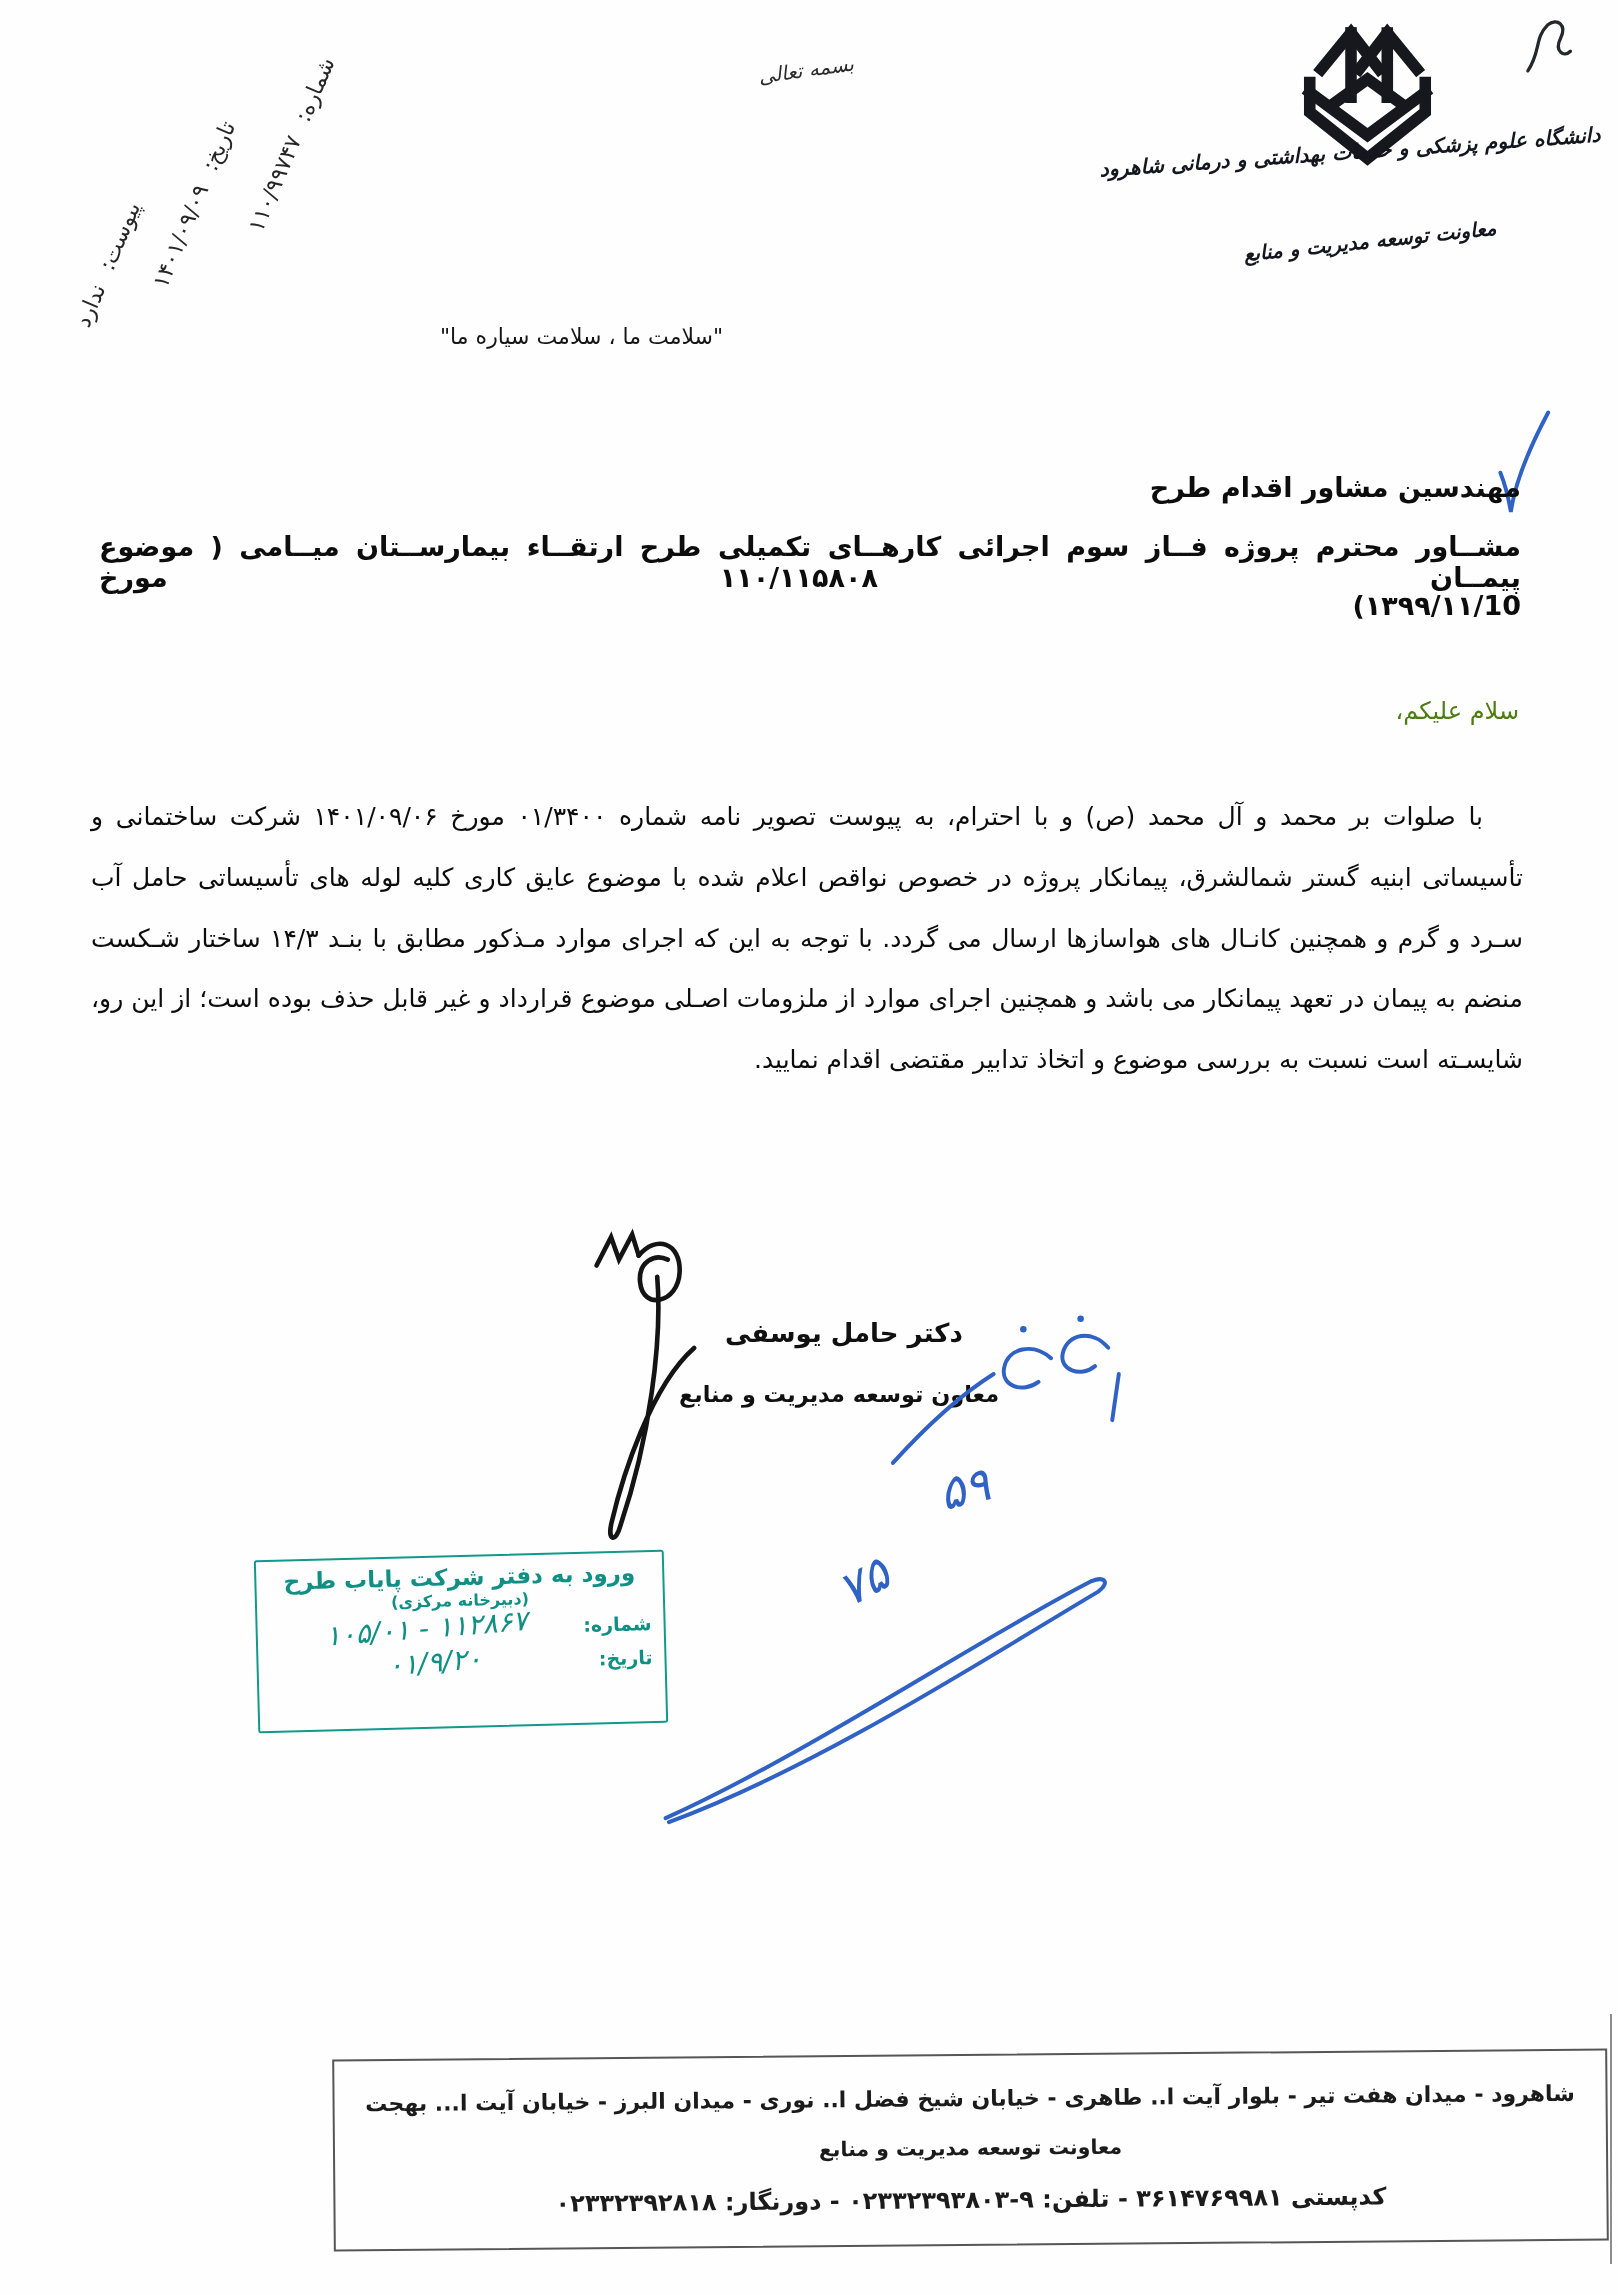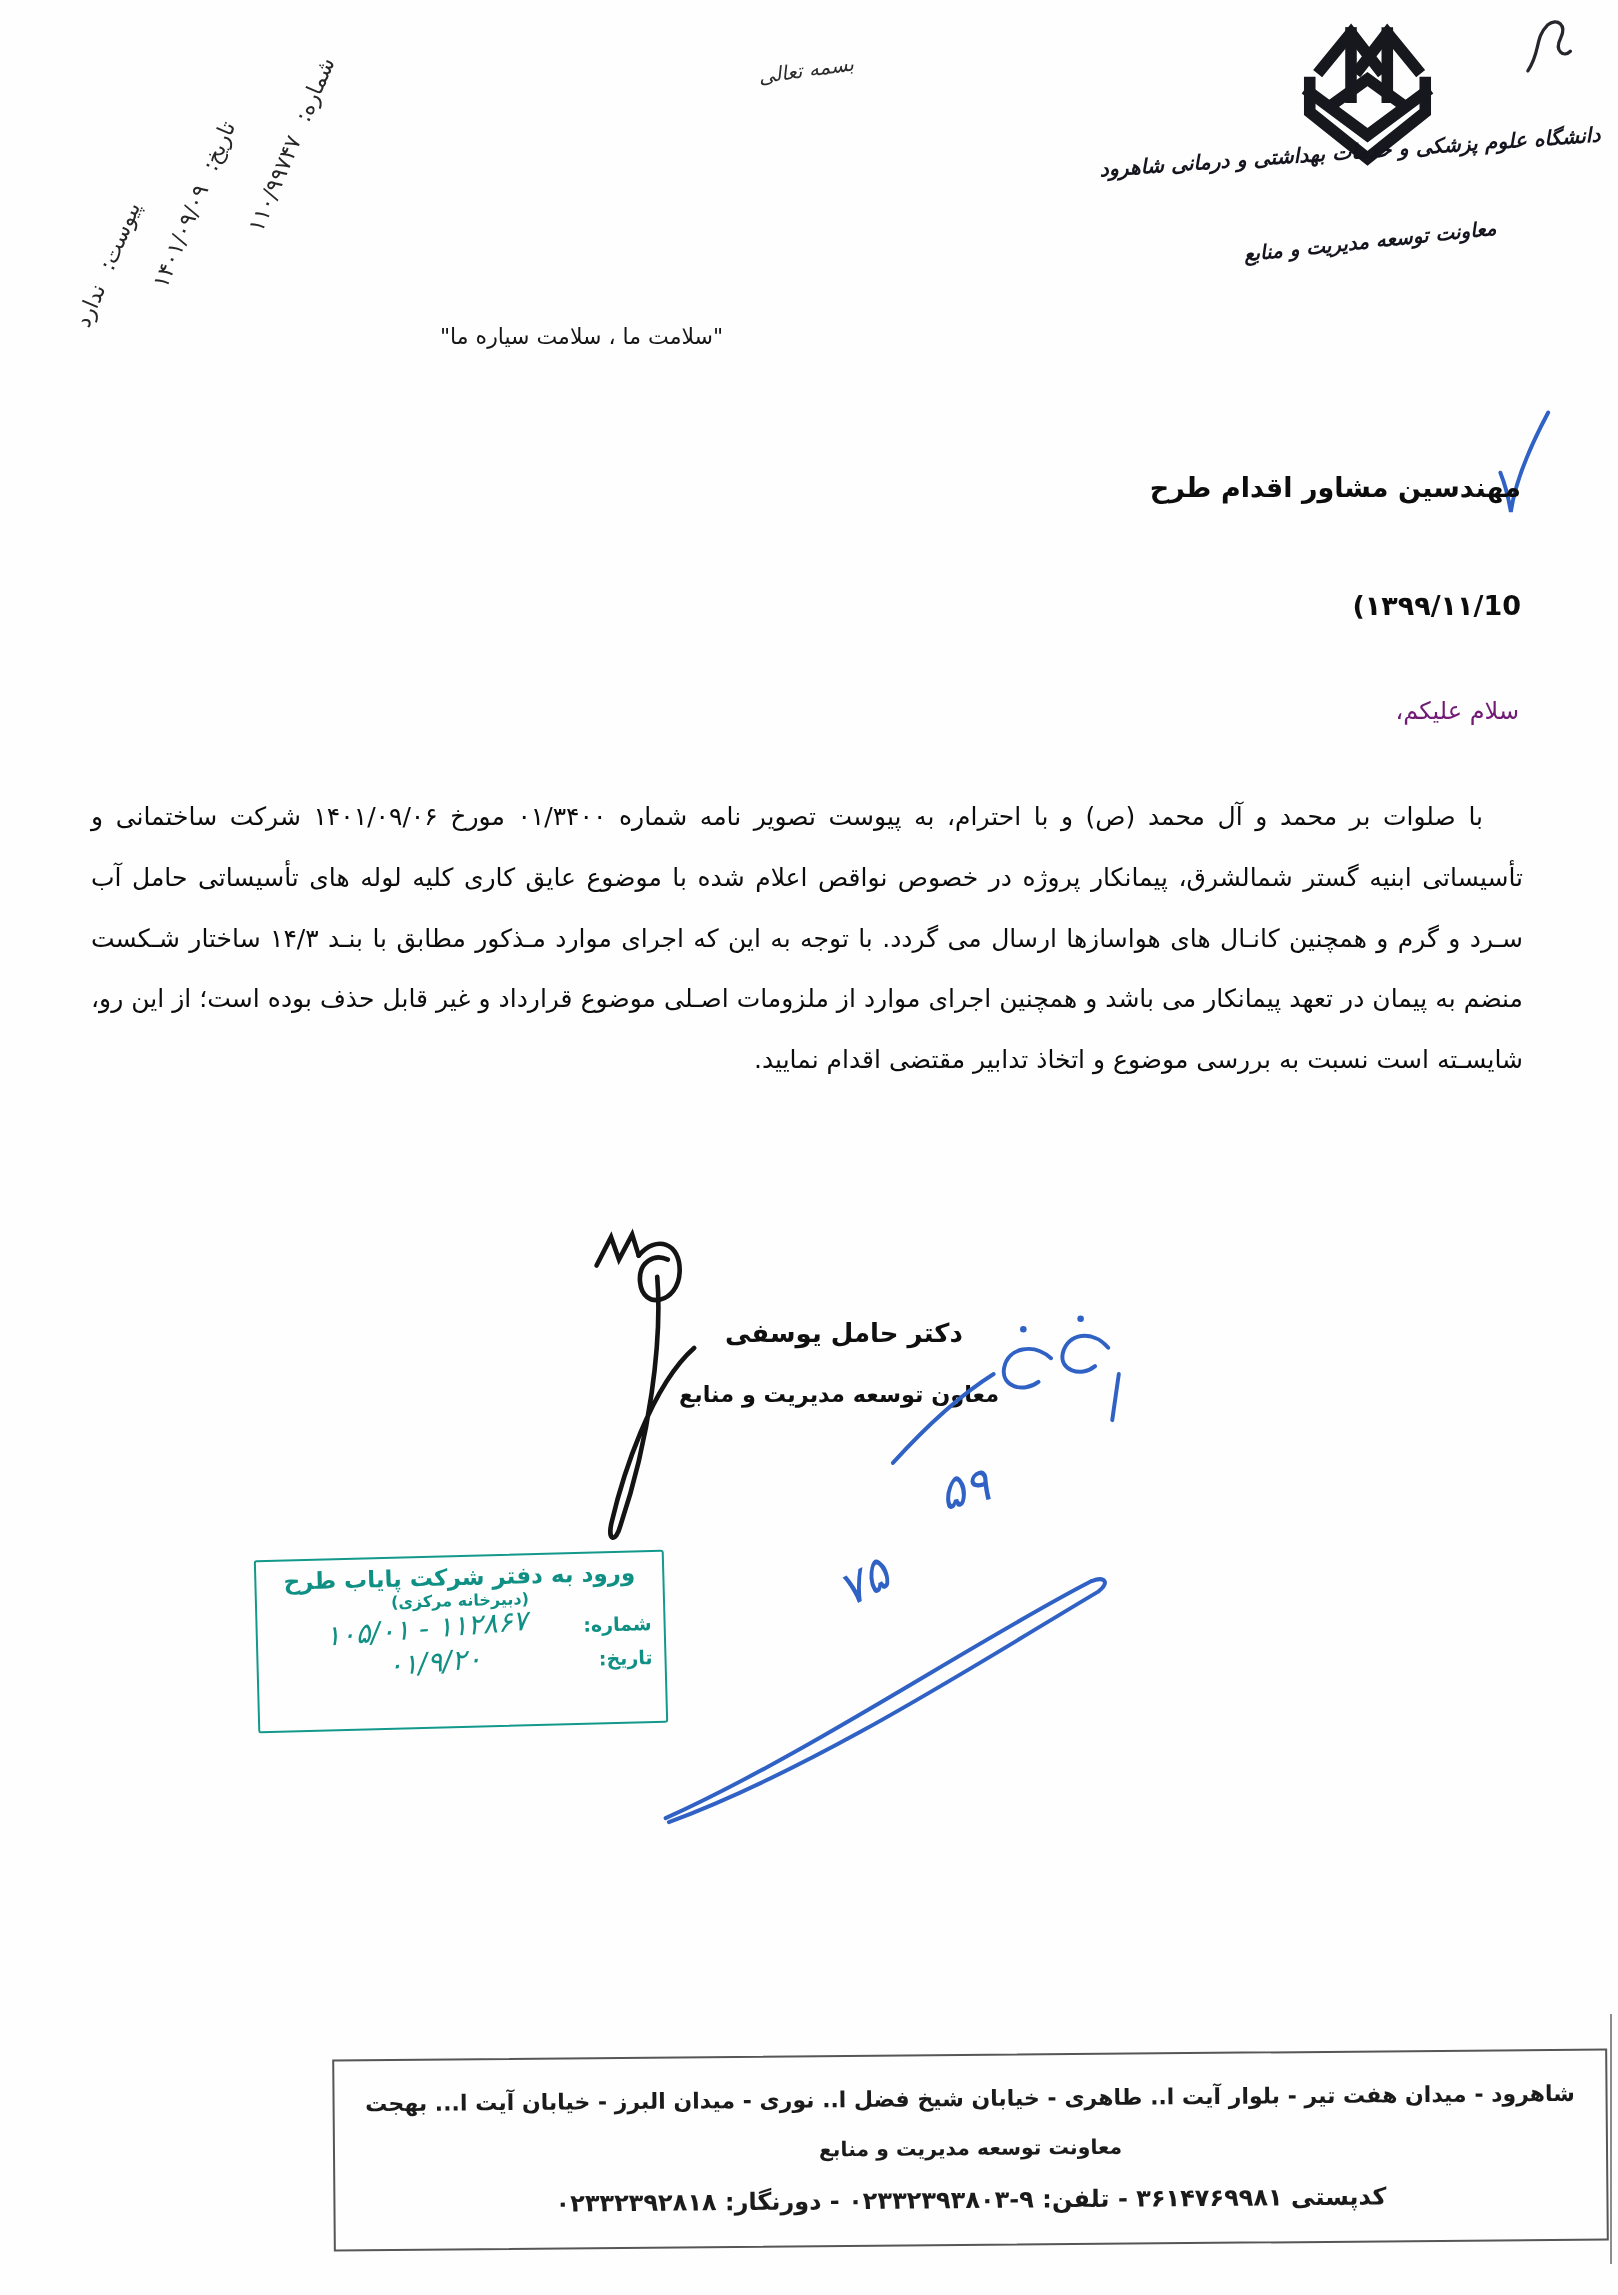--- a/index.html
+++ b/index.html
@@ -75,21 +75,21 @@
   .subject-l2 {
     position: absolute;
     right: 98px; top: 590px;
     font-size: 27px; font-weight: bold; color: #0d0d0d;
     white-space: nowrap;
   }
 
   .greeting {
     position: absolute;
     right: 100px; top: 697px;
-    font-size: 24px; color: #701a75;
+    font-size: 24px; color: #4d7c0f;
     white-space: nowrap;
   }
 
   .body-text {
     position: absolute;
     right: 96px; left: 91px; top: 787px;
     font-size: 25px; line-height: 2.43;
     text-align: justify; text-indent: 40px;
     color: #0c0c0c;
   }
@@ -192,20 +192,21 @@
   <div class="org1">دانشگاه علوم پزشکی و خدمات بهداشتی و درمانی شاهرود</div>
   <div class="org2">معاونت توسعه مدیریت و منابع</div>
 
   <div class="slogan">"سلامت  ما ، سلامت سیاره ما"</div>
 
   <svg class="svg-abs" style="left:1486px; top:407px;" width="72" height="115" viewBox="0 0 110 175">
     <path d="M95 8 C70 55, 45 110, 38 160 C36 148, 30 120, 22 100" fill="none" stroke="#2f62c4" stroke-width="6" stroke-linecap="round"></path>
   </svg>
 
   <div class="recipient">مهندسین مشاور اقدام طرح</div>
+  <div class="subject-l1">مشــاور محترم پروژه فــاز سوم اجرائی کارهــای تکمیلی طرح ارتقــاء بیمارســتان میــامی ( موضوع پیمــان ۱۱۰/۱۱۵۸۰۸  مورخ</div>
   <div class="subject-l2">۱۳۹۹/۱۱/10)</div>
 
   <div class="greeting">سلام علیکم،</div>
 
   <div class="body-text">با صلوات بر محمد و آل محمد (ص) و با احترام، به پیوست تصویر نامه شماره ۰۱/۳۴۰۰ مورخ ۱۴۰۱/۰۹/۰۶ شرکت ساختمانی و تأسیساتی ابنیه گستر شمالشرق، پیمانکار پروژه در خصوص نواقص اعلام شده با موضوع عایق کاری کلیه لوله های تأسیساتی حامل آب سـرد و گرم و همچنین کانـال های هواسازها ارسال می گردد. با توجه به این که اجرای موارد مـذکور مطابق با بنـد ۱۴/۳ ساختار شـکست منضم به پیمان در تعهد پیمانکار می باشد و همچنین اجرای موارد از ملزومات اصـلی موضوع قرارداد و غیر قابل حذف بوده است؛ از این رو، شایسـته است نسبت به بررسی موضوع و اتخاذ تدابیر مقتضی اقدام نمایید.</div>
 
   <svg class="svg-abs" style="left:557px; top:1216px;" width="178" height="343" viewBox="0 0 270 520">
     <g fill="none" stroke="#141414" stroke-width="7" stroke-linecap="round">
       <path d="M60 75 L82 32 L94 66 L114 28 L124 60"></path>
       <path d="M124 60 C150 28, 188 40, 186 85 C184 132, 130 144, 126 100 C123 70, 148 56, 168 66"></path>

